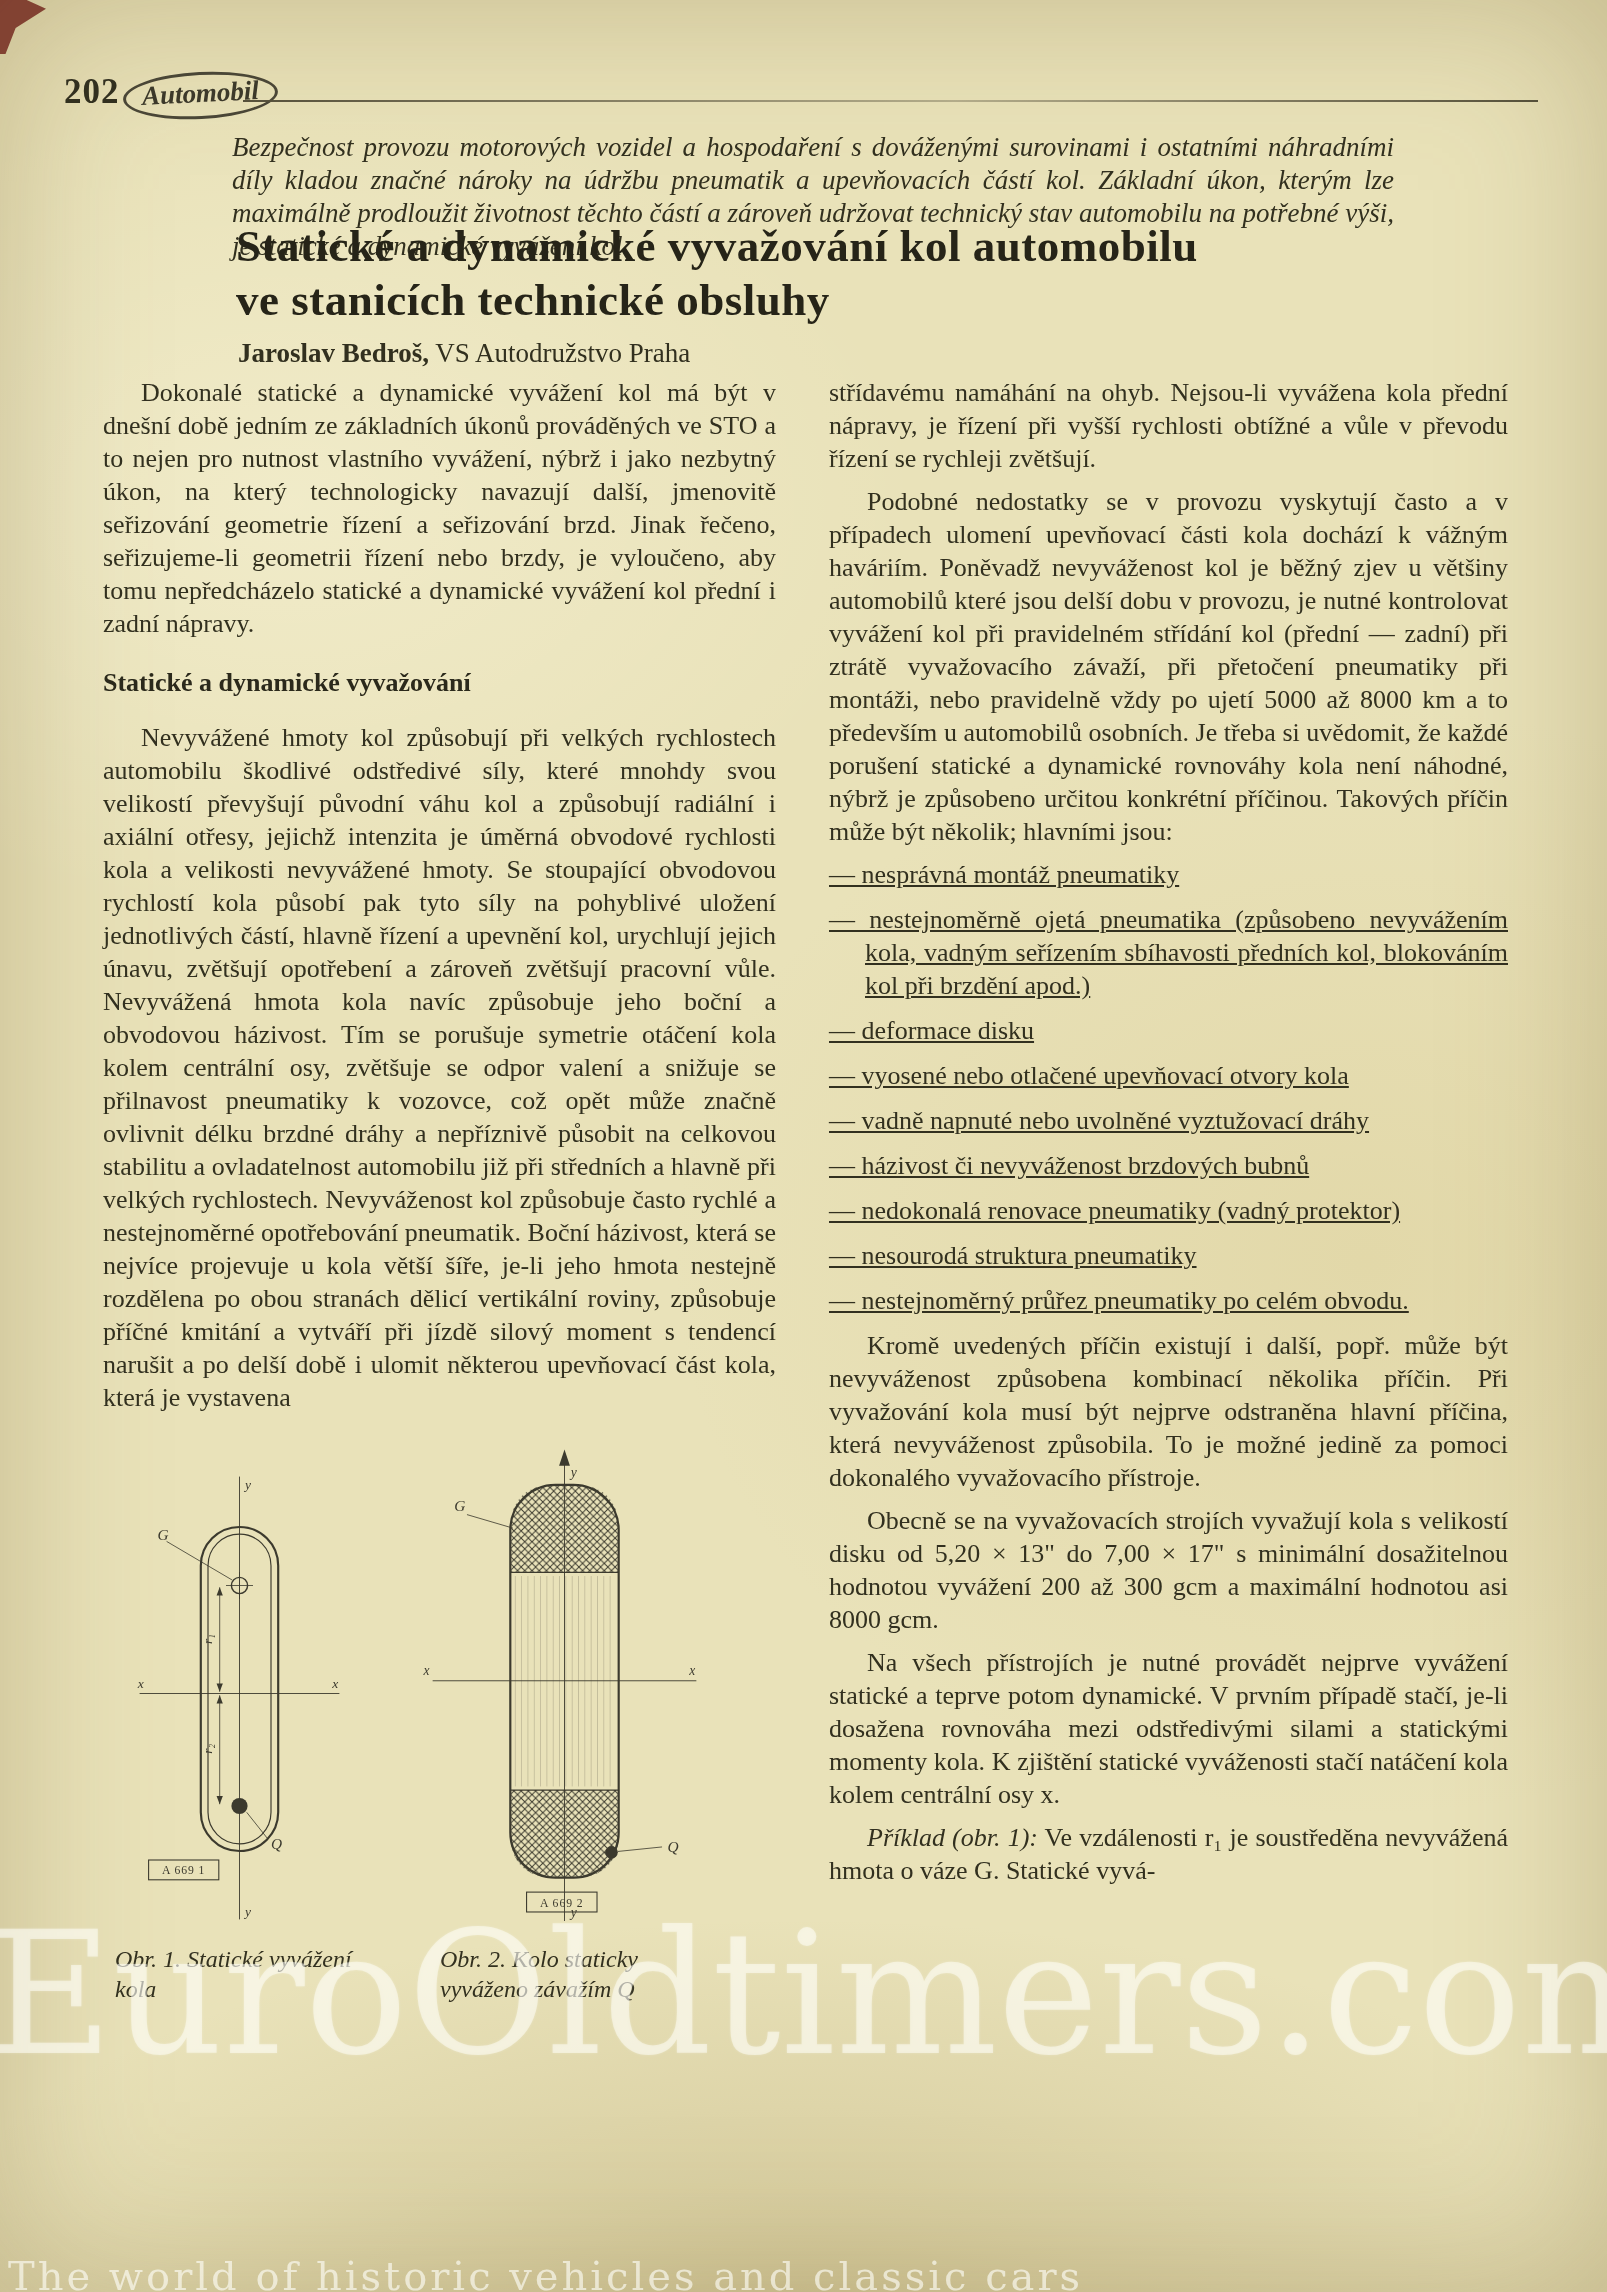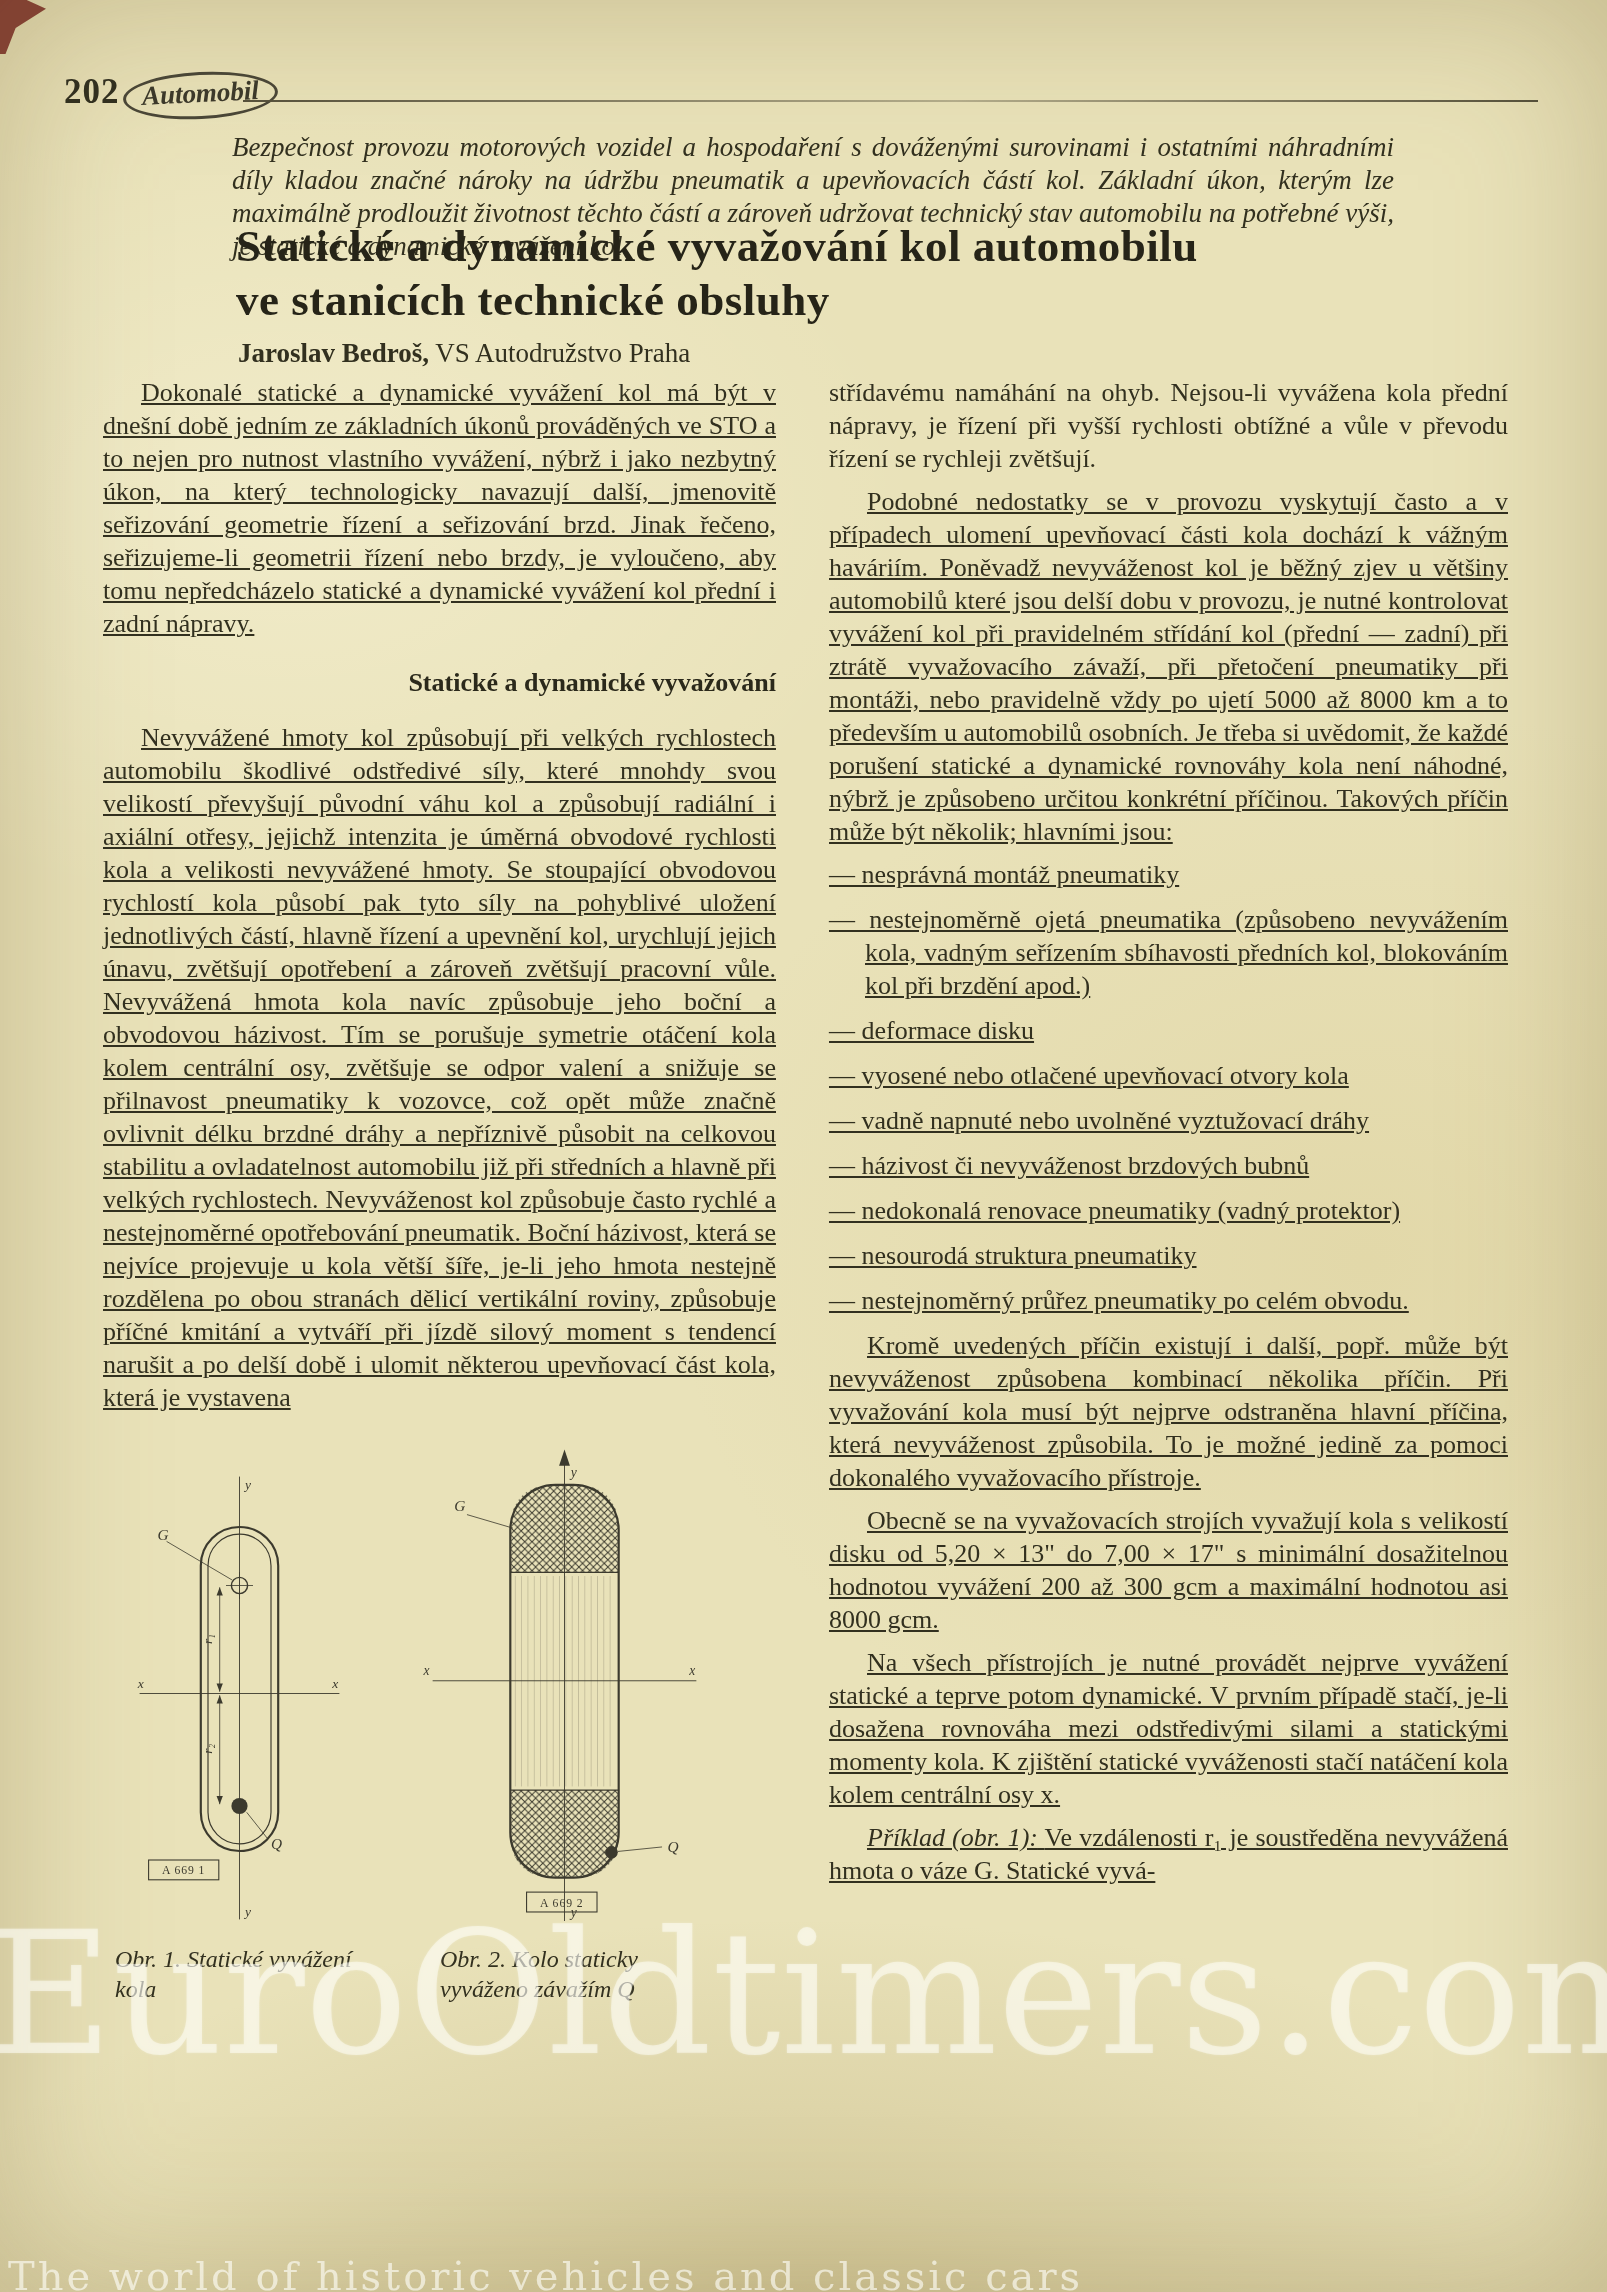--- a/index.html
+++ b/index.html
@@ -24,22 +24,22 @@
   .lead{position:absolute;left:232px;top:131px;width:1162px;font-style:italic;
     font-size:27px;line-height:33px;text-align:justify;}
   .title{position:absolute;left:236px;top:219px;margin:0;font-size:45px;line-height:54px;
     font-weight:bold;color:#262418;letter-spacing:0.5px;}
   .byline{position:absolute;left:238px;top:338px;font-size:27px;}
   .byline .author{font-weight:bold;}
   .col{position:absolute;top:376px;font-size:26px;line-height:33px;text-align:justify;}
   .col-left{left:103px;width:673px;}
   .col-right{left:829px;width:679px;}
   .col p{margin:0 0 10px;}
-  .indent{text-indent:38px;text-decoration:underline;}
-  .section-heading{font-size:26px;font-weight:bold;text-align:right;margin:26px 0 22px;color:#2b291b;}
+  .indent{text-indent:38px;}
+  .section-heading{font-size:26px;font-weight:bold;text-align:left;margin:26px 0 22px;color:#2b291b;}
   .causes{margin:6px 0 8px;text-decoration:underline;}
   .cause{padding-left:36px;text-indent:-36px;margin:0 0 12px;text-align:justify;}
   .example-lead{font-style:italic;}
   .figures{display:flex;align-items:flex-end;gap:56px;margin-top:30px;margin-left:12px;}
   figure{margin:0;display:flex;flex-direction:column;align-items:center;}
   .fig-caption{font-style:italic;font-size:24px;line-height:30px;text-align:left;margin-top:12px;max-width:249px;}
   svg{display:block;}
   svg text{font-family:"Liberation Serif",serif;fill:#3c3a2e;}
   .lbl{font-style:italic;font-size:17px;}
   .lbl-sm{font-style:italic;font-size:15px;}

